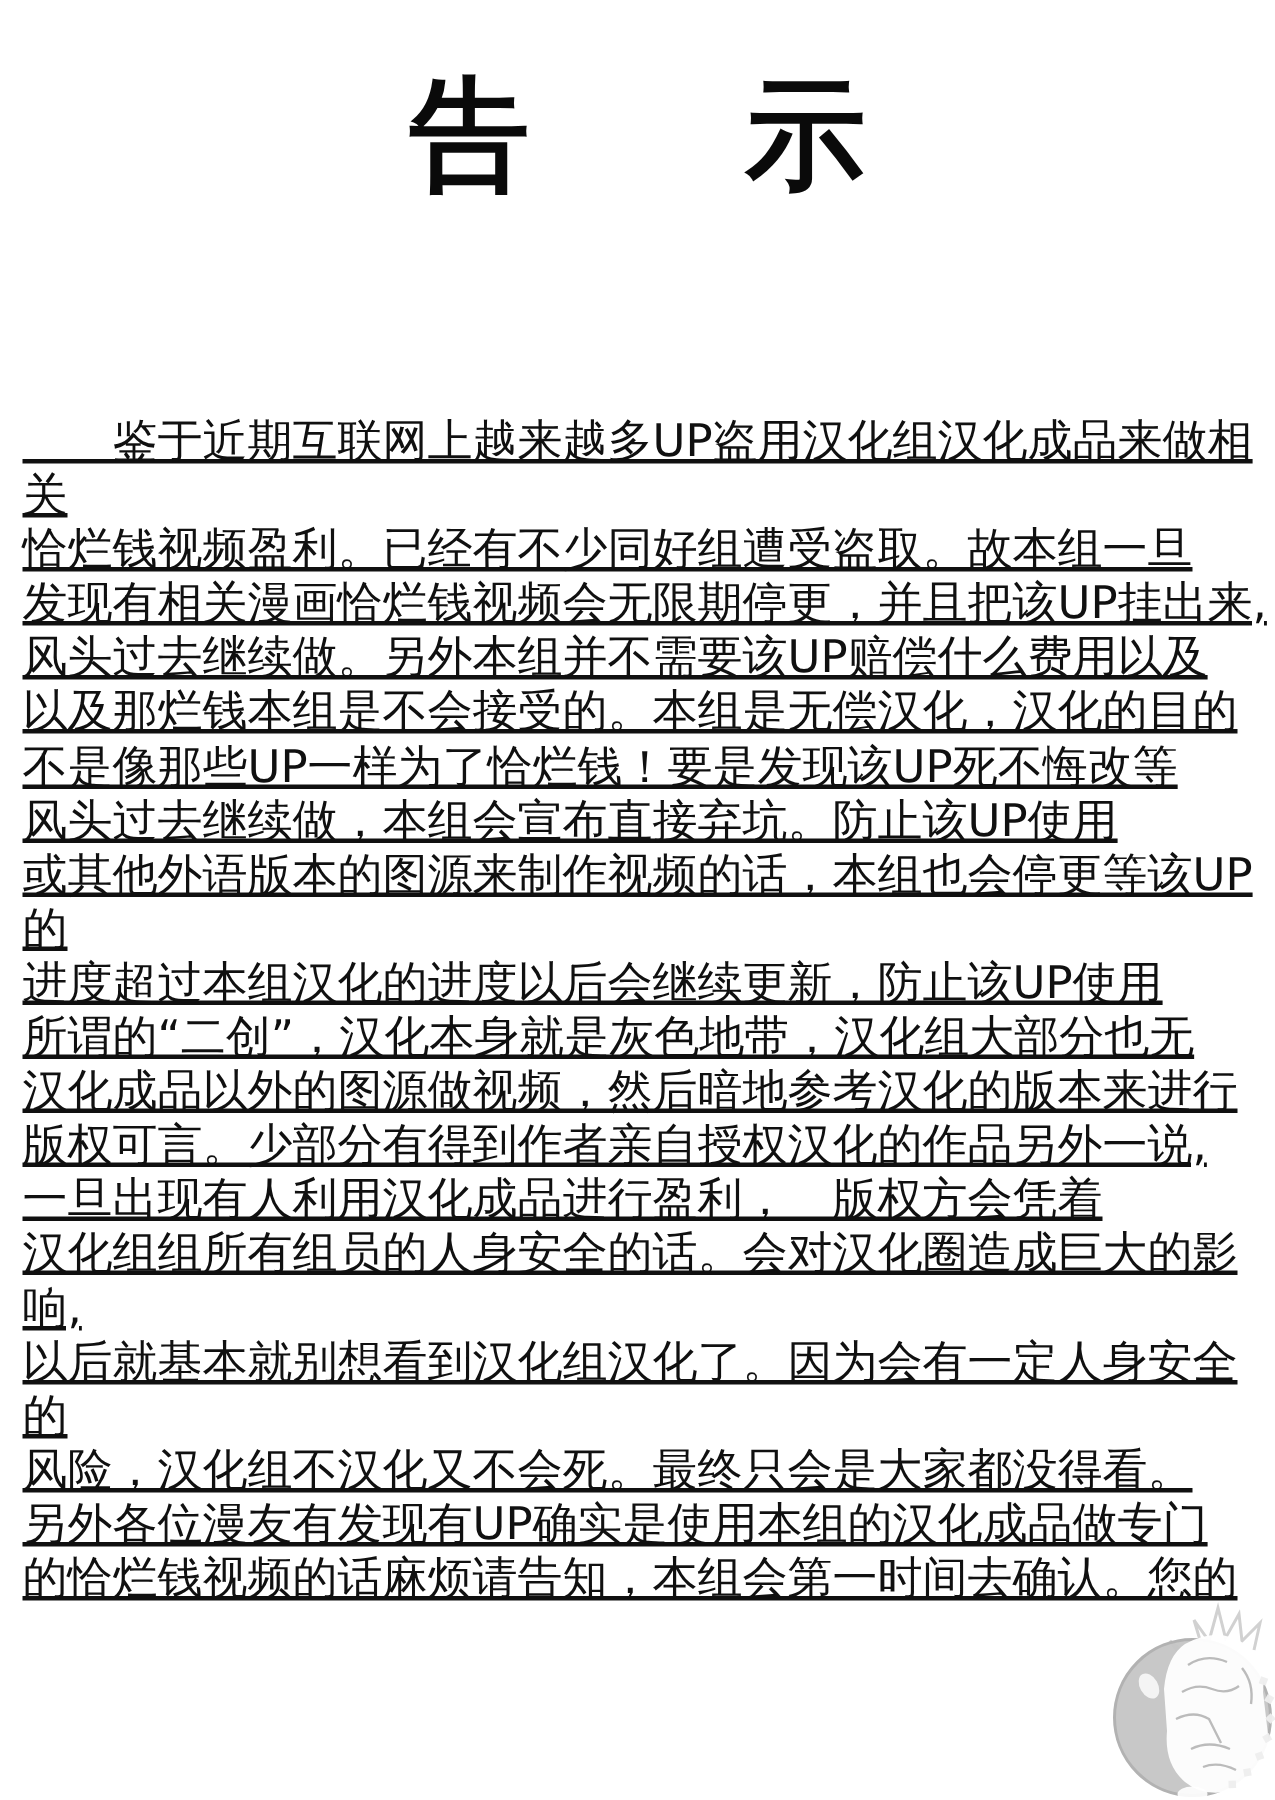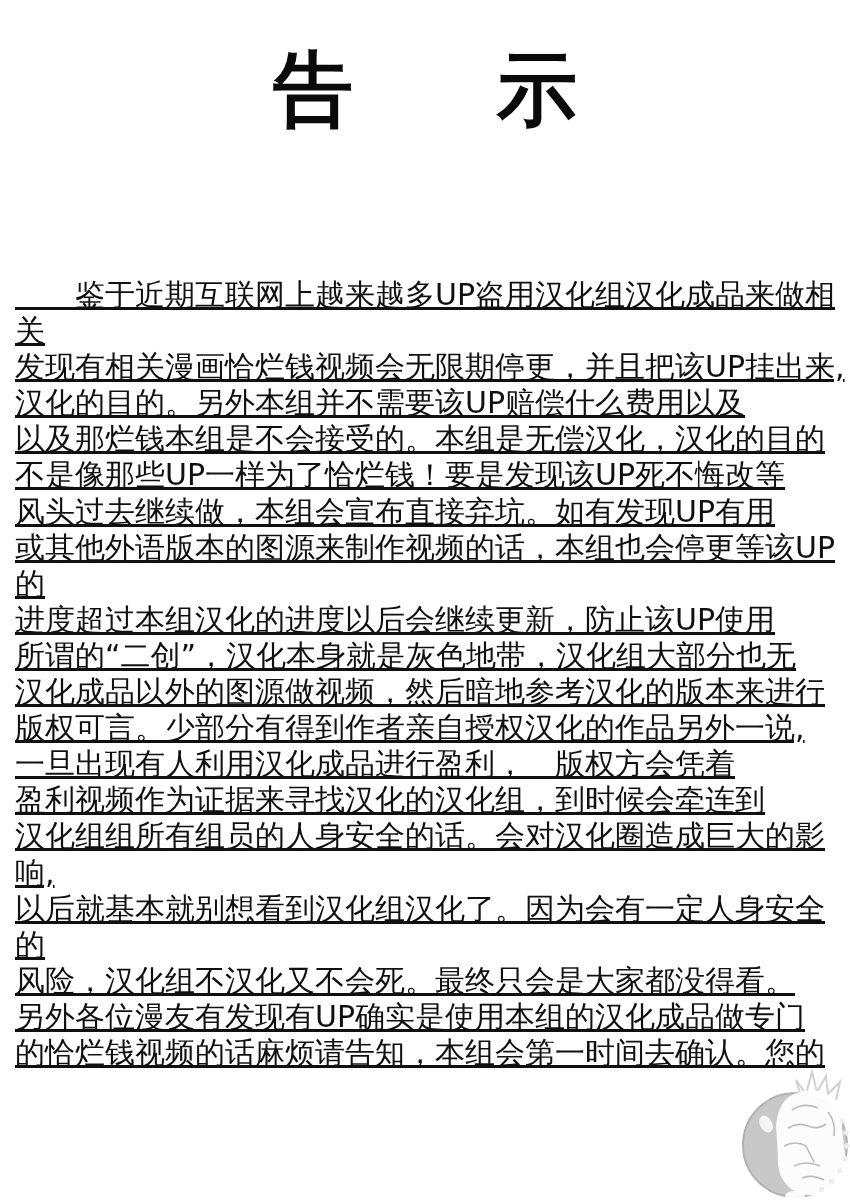--- a/index.html
+++ b/index.html
@@ -61,32 +61,32 @@
 
 <div class="page">
 
   <div class="title">
     <span>告</span>
     <span>示</span>
   </div>
 
   <div class="notice-body">
     <div class="notice-line">　　鉴于近期互联网上越来越多UP盗用汉化组汉化成品来做相关</div>
+    <div class="notice-line">恰烂钱视频盈利。已经有不少同好组遭受盗取。故本组一旦</div>
     <div class="notice-line">发现有相关漫画恰烂钱视频会无限期停更，并且把该UP挂出来,</div>
-    <div class="notice-line">汉化的目的。另外本组并不需要该UP赔偿什么费用以及</div>
+    <div class="notice-line">风头过去继续做。另外本组并不需要该UP赔偿什么费用以及</div>
     <div class="notice-line">以及那烂钱本组是不会接受的。本组是无偿汉化，汉化的目的</div>
     <div class="notice-line">不是像那些UP一样为了恰烂钱！要是发现该UP死不悔改等</div>
-    <div class="notice-line">风头过去继续做，本组会宣布直接弃坑。如有发现UP有用</div>
+    <div class="notice-line">风头过去继续做，本组会宣布直接弃坑。防止该UP使用</div>
     <div class="notice-line">或其他外语版本的图源来制作视频的话，本组也会停更等该UP的</div>
     <div class="notice-line">进度超过本组汉化的进度以后会继续更新，防止该UP使用</div>
     <div class="notice-line">所谓的“二创”，汉化本身就是灰色地带，汉化组大部分也无</div>
     <div class="notice-line">汉化成品以外的图源做视频，然后暗地参考汉化的版本来进行</div>
     <div class="notice-line">版权可言。少部分有得到作者亲自授权汉化的作品另外一说,</div>
     <div class="notice-line">一旦出现有人利用汉化成品进行盈利，　版权方会凭着</div>
-    <div class="notice-line">盈利视频作为证据来寻找汉化的汉化组，到时候会牵连到</div>
     <div class="notice-line">汉化组组所有组员的人身安全的话。会对汉化圈造成巨大的影响,</div>
     <div class="notice-line">以后就基本就别想看到汉化组汉化了。因为会有一定人身安全的</div>
     <div class="notice-line">风险，汉化组不汉化又不会死。最终只会是大家都没得看。</div>
     <div class="notice-line">另外各位漫友有发现有UP确实是使用本组的汉化成品做专门</div>
     <div class="notice-line">的恰烂钱视频的话麻烦请告知，本组会第一时间去确认。您的</div>
 
   </div>
 
   <svg class="seal" viewBox="0 0 170 170" xmlns="http://www.w3.org/2000/svg">
 

